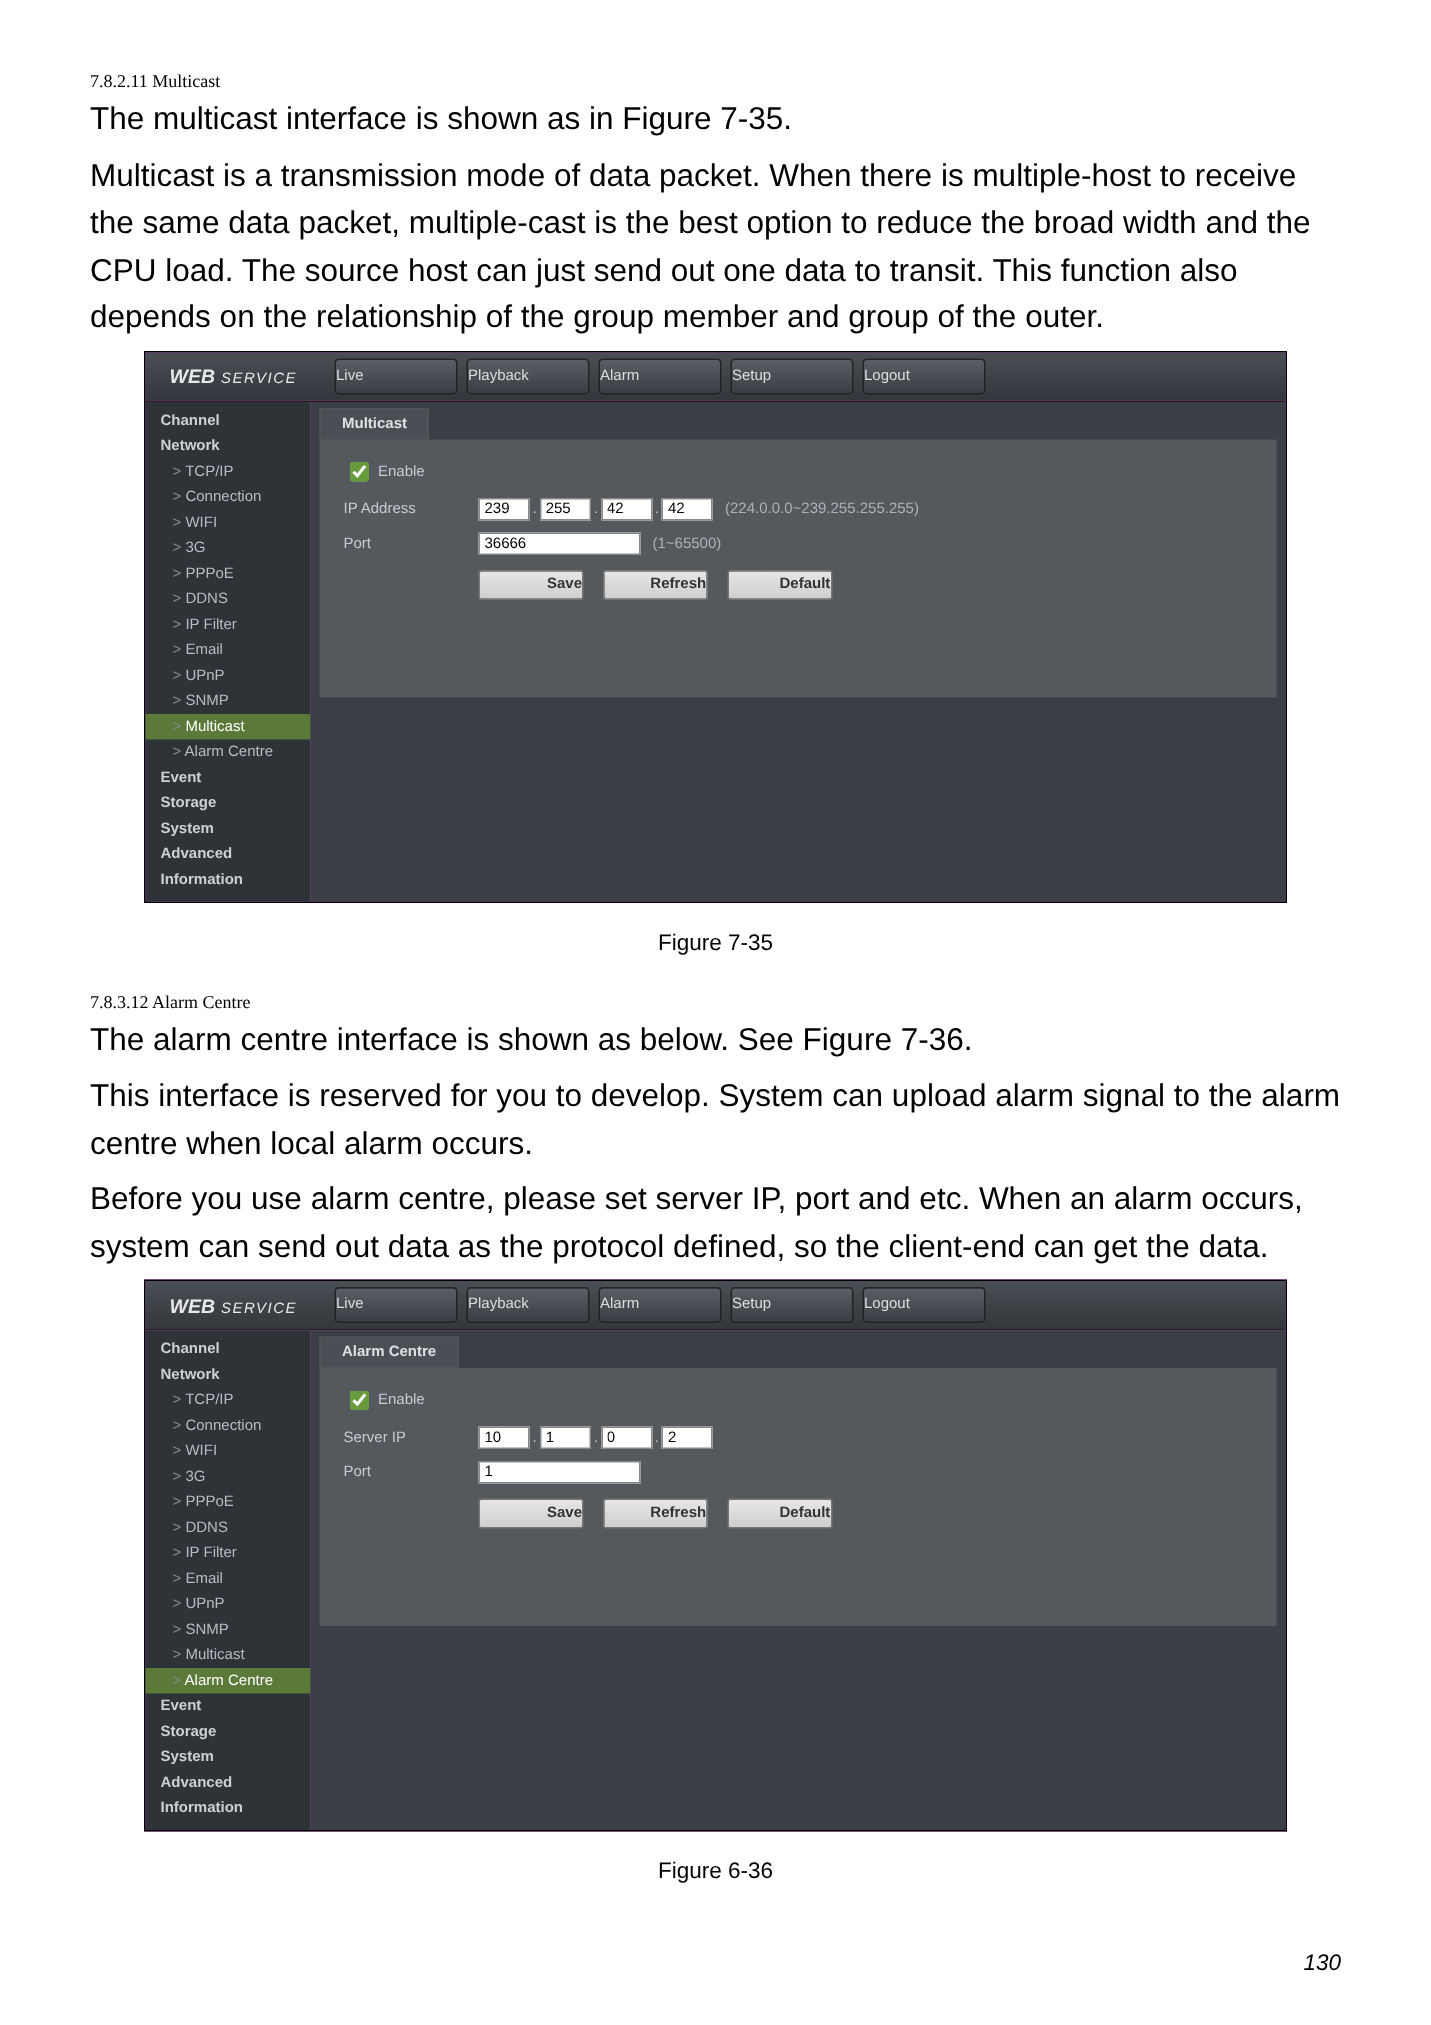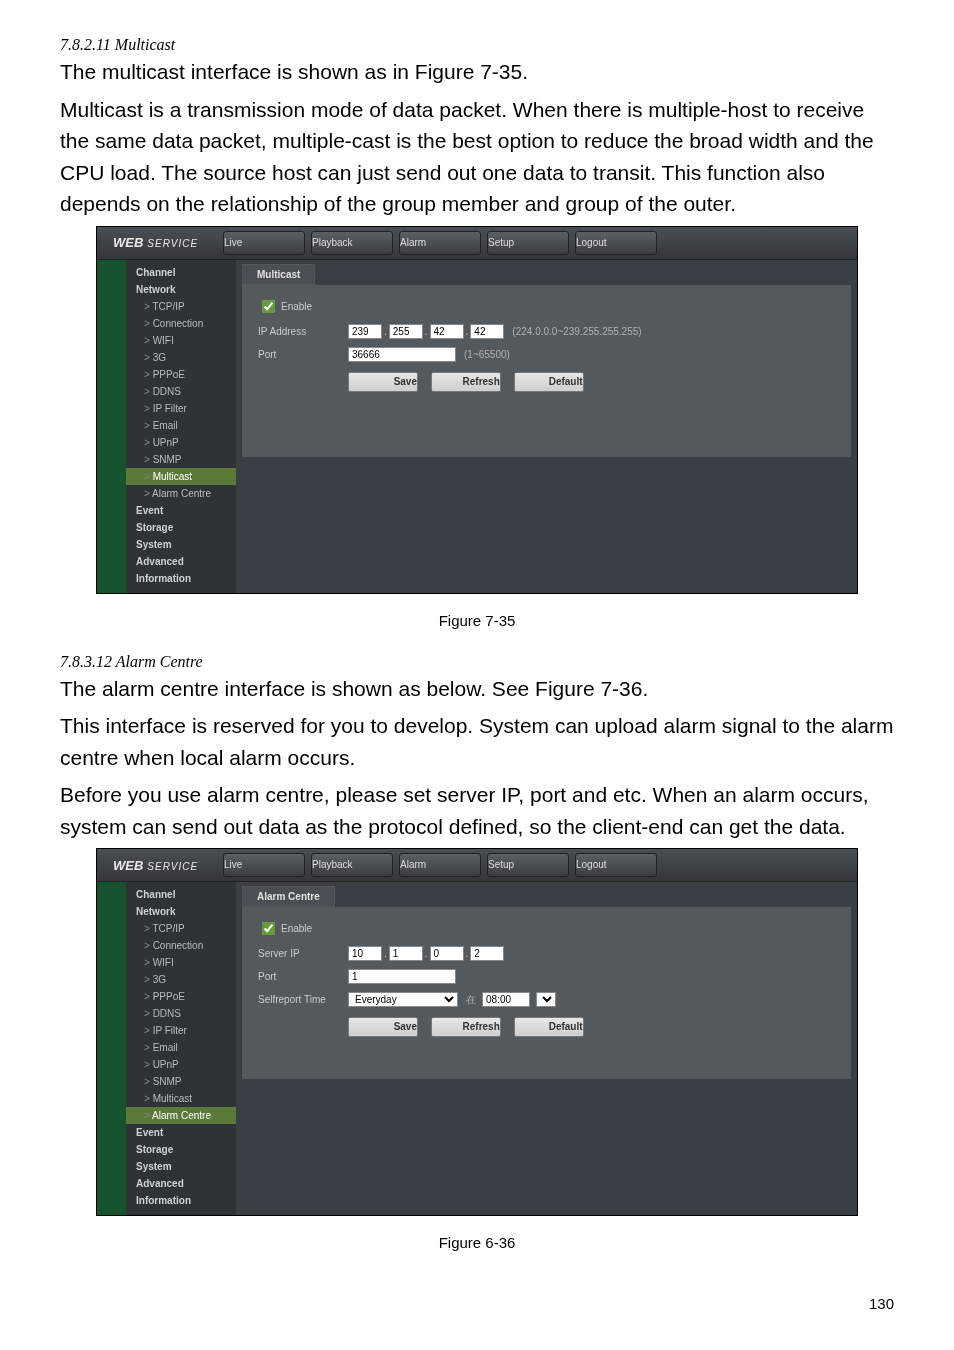--- a/index.html
+++ b/index.html
@@ -6,34 +6,33 @@
     margin: 0;
     font-family: Arial, sans-serif;
     background: #fff;
     color: #000;
     width: 954px;
     padding: 30px 60px 20px 60px;
     box-sizing: border-box;
   }
   .section-heading {
     font-family: "Times New Roman", serif;
-    font-size: 16px;
-    margin: 6px 0 2px 0;
-    font-style: italic;
+    font-size: 12px;
+    margin: 17px 0 2px 0;
   }
   .body-text {
     font-size: 21px;
     line-height: 1.5;
     margin: 0 0 6px 0;
   }
   .screenshot {
     margin: 2px auto 0 auto;
     width: 760px;
     border: 1px solid #000;
-    background: #14532d;
+    background: #d946ef;
     font-size: 10px;
     color: #c0c4c8;
   }
   .ss-header {
     display: flex;
     align-items: center;
     background: linear-gradient(#4a4f55, #33373c);
     height: 32px;
     border-bottom: 1px solid #222;
   }
@@ -62,21 +61,20 @@
     text-align: left;
     margin-right: 6px;
     background: linear-gradient(#5a5f65, #3a3e43);
     border: 1px solid #222;
     border-radius: 3px;
     color: #ddd;
     font-size: 10px;
   }
   .ss-body {
     display: flex;
-    padding-left: 29px;
   }
   .ss-sidebar {
     width: 110px;
     background: #2e3338;
     padding: 4px 0 6px 0;
   }
   .nav-item {
     padding: 3px 0 3px 10px;
     color: #b8bcc0;
     font-size: 10px;
@@ -180,20 +178,21 @@
     color: #000;
     width: 110px;
   }
   .sel-narrow { width: 20px; }
   .small-input { width: 100px; }
   .time-input { width: 40px; }
   .page-num {
     text-align: right;
     font-size: 15px;
     margin-top: 44px;
+    font-style: italic;
   }
 </style>
 </head>
 <body>
 
 <div class="section-heading">7.8.2.11 Multicast</div>
 <p class="body-text">The multicast interface is shown as in Figure 7-35.</p>
 <p class="body-text">Multicast is a transmission mode of data packet. When there is multiple-host to receive the same data packet, multiple-cast is the best option to reduce the broad width and the CPU load.  The source host can just send out one data to transit. This function also depends on the relationship of the group member and group of the outer.</p>
 
 <div class="screenshot">
@@ -319,29 +318,20 @@
           <input type="text" class="ip-seg" value="1" style="">
             <span class="dot">.</span>
           <input type="text" class="ip-seg" value="0" style="">
             <span class="dot">.</span>
           <input type="text" class="ip-seg" value="2" style="">
         </div>
         <div class="form-row">
           <span class="lbl">Port</span>
           <input type="text" class="small-input" value="1" style="">
         </div>
-        <div class="form-row">
-          <span class="lbl">Selfreport Time</span>
-          <select class="sel">
-            <option>Everyday</option>
-          </select>
-          <span class="hint">在</span>
-          <input type="text" class="time-input" style="margin-left: 6px;" value="08:00">
-          <select class="sel sel-narrow" style="margin-left:6px"></select>
-        </div>
         <div class="btn-row">
           <span class="ss-btn">Save</span>
           <span class="ss-btn">Refresh</span>
           <span class="ss-btn">Default</span>
         </div>
       </div>
     </div>
   </div>
 </div>
 <div class="caption">Figure 6-36</div>

